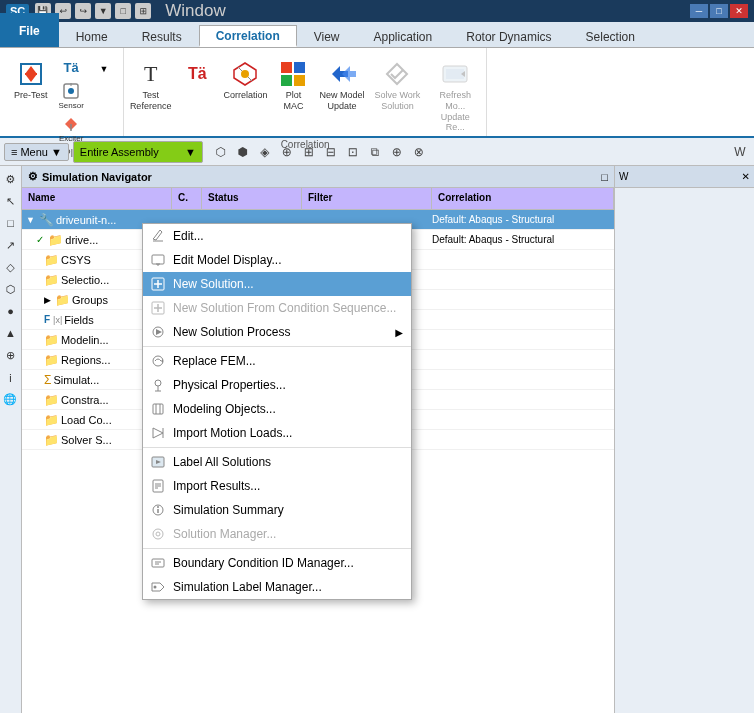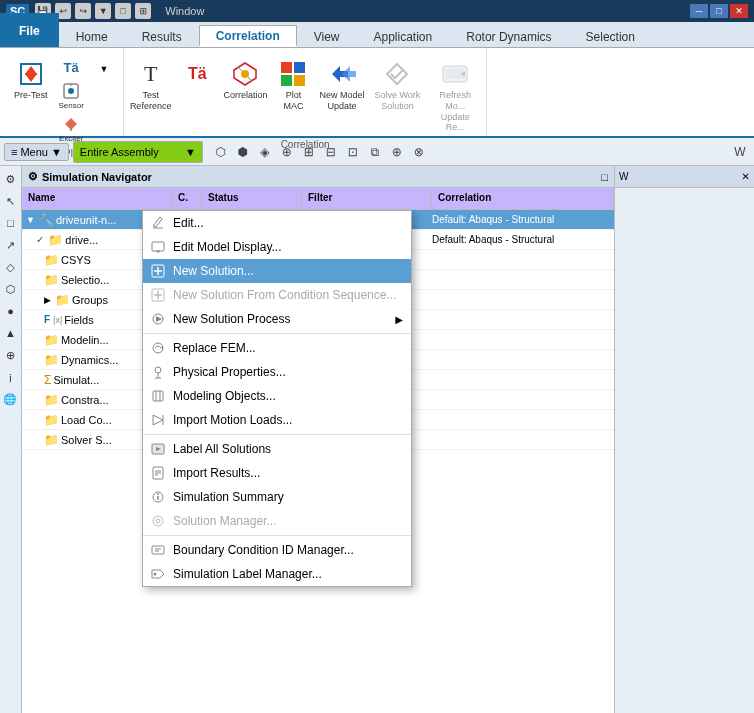--- a/index.html
+++ b/index.html
@@ -29,21 +29,21 @@
     }
     .title-bar-icon {
       width: 16px; height: 16px;
       background: #ccc;
       border-radius: 2px;
       display: flex; align-items: center; justify-content: center;
       font-size: 9px; color: #333;
     }
     .title-bar-title {
       color: #ccc;
-      font-size: 11px;
+      font-size: 17px;
       margin-left: 8px;
     }
     .window-controls {
       margin-left: auto;
       display: flex; gap: 2px;
     }
     .win-btn {
       width: 18px; height: 14px;
       background: #4a7ab5;
       color: white;
@@ -288,21 +288,21 @@
       display: flex; align-items: center; gap: 2px;
     }
     .tree-item-c { flex: 0 0 30px; text-align: center; }
     .tree-item-status { flex: 0 0 100px; font-size: 10px; color: #666; }
     .tree-item-filter { flex: 0 0 130px; font-size: 10px; color: #666; }
     .tree-item-env { flex: 1; font-size: 10px; }
 
     
     .context-menu {
       position: absolute;
-      top: 0;
+      top: 13px;
       left: 120px;
       width: 270px;
       background: white;
       border: 1px solid #aaa;
       box-shadow: 3px 3px 8px rgba(0,0,0,0.3);
       z-index: 100;
       font-size: 12px;
     }
     .ctx-item {
       display: flex;
@@ -637,21 +637,21 @@
         </div>
         <div class="tree-item-c"></div>
         <div class="tree-item-status" style="font-size:10px; color:#666;">: Off)(Sort : Off)</div>
         <div class="tree-item-filter"></div>
         <div class="tree-item-env"></div>
       </div>
 
       <div class="tree-item">
         <div class="tree-item-name" style="padding-left:22px;">
           <span style="color:#e84020; font-size:12px;">📁</span>
-          <span>Dynamics...</span>
+          <span>Regions...</span>
         </div>
         <div class="tree-item-c"></div>
         <div class="tree-item-status" style="font-size:10px; color:#666;">: Off)(Sort : Off)</div>
         <div class="tree-item-filter"></div>
         <div class="tree-item-env"></div>
       </div>
 
       <div class="tree-item">
         <div class="tree-item-name" style="padding-left:22px;">
           <span style="color:#cc8800; font-size:12px;">Σ</span>

